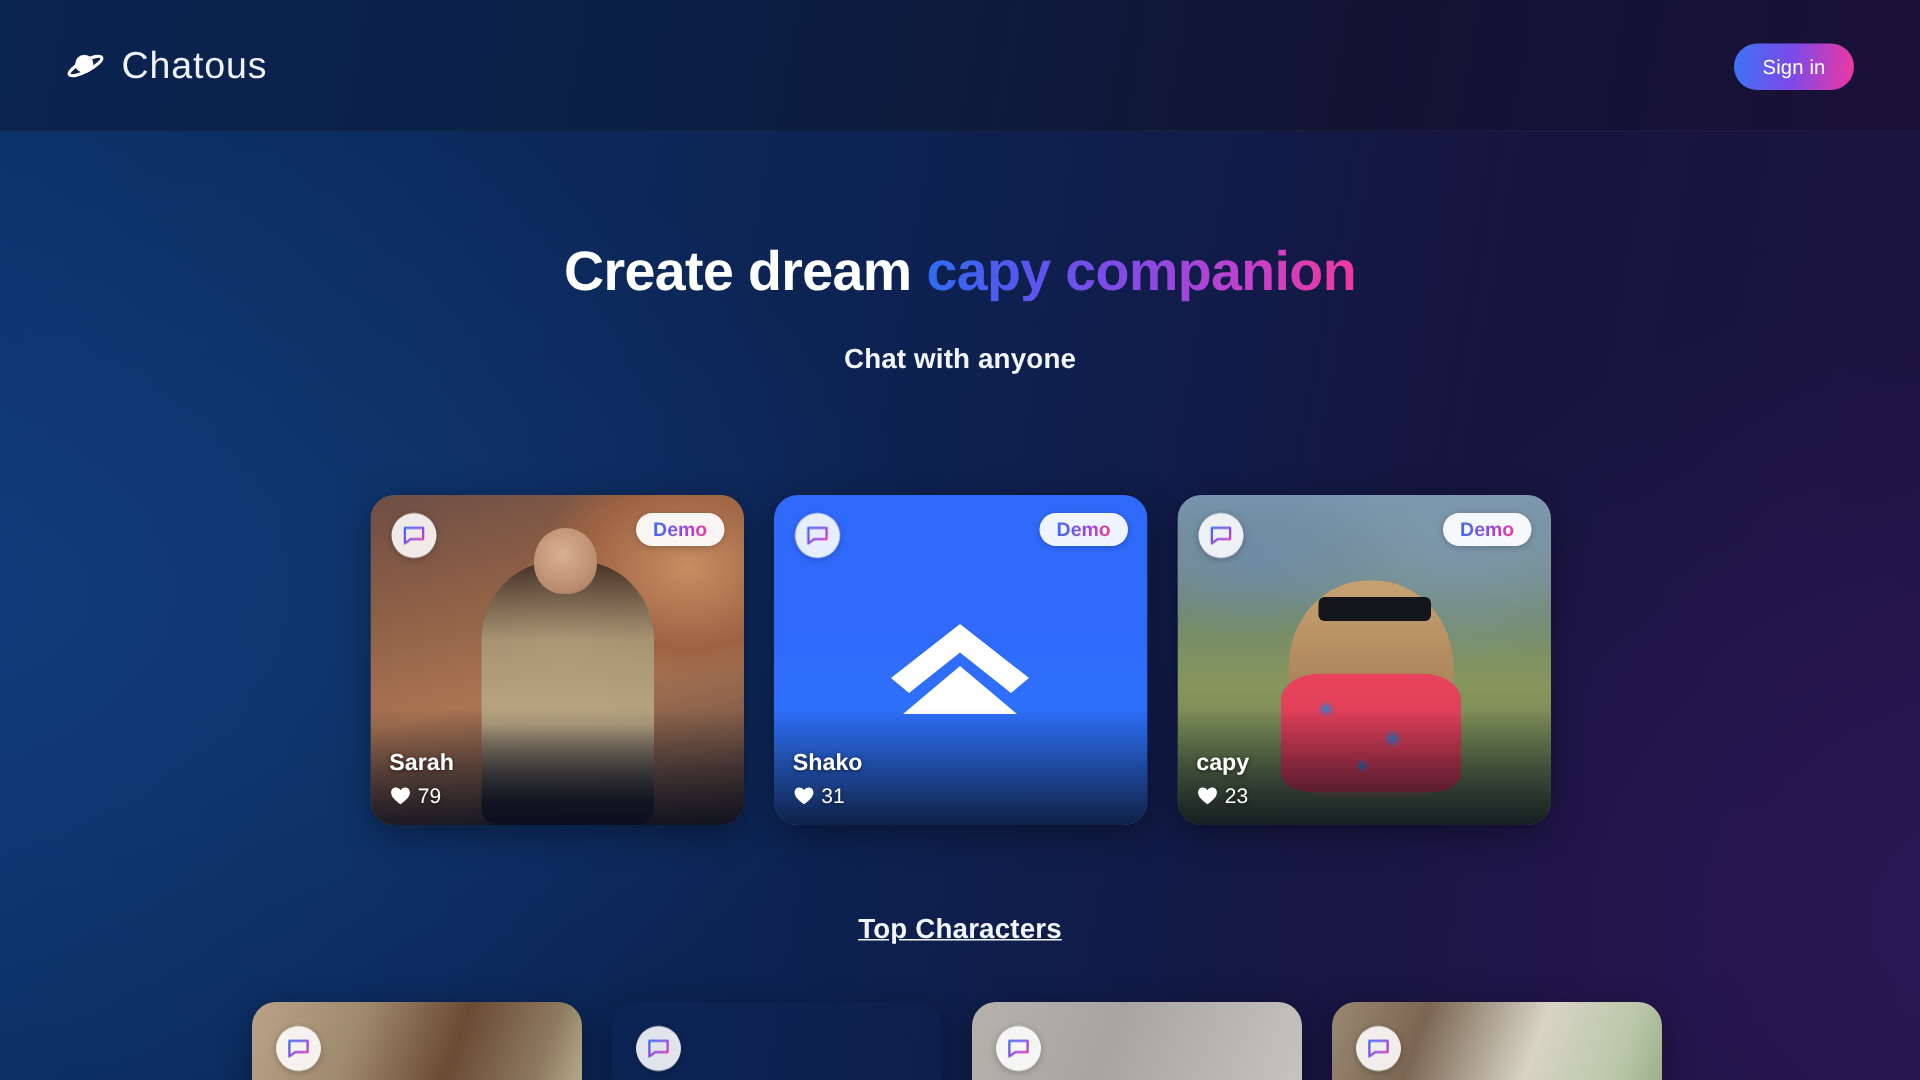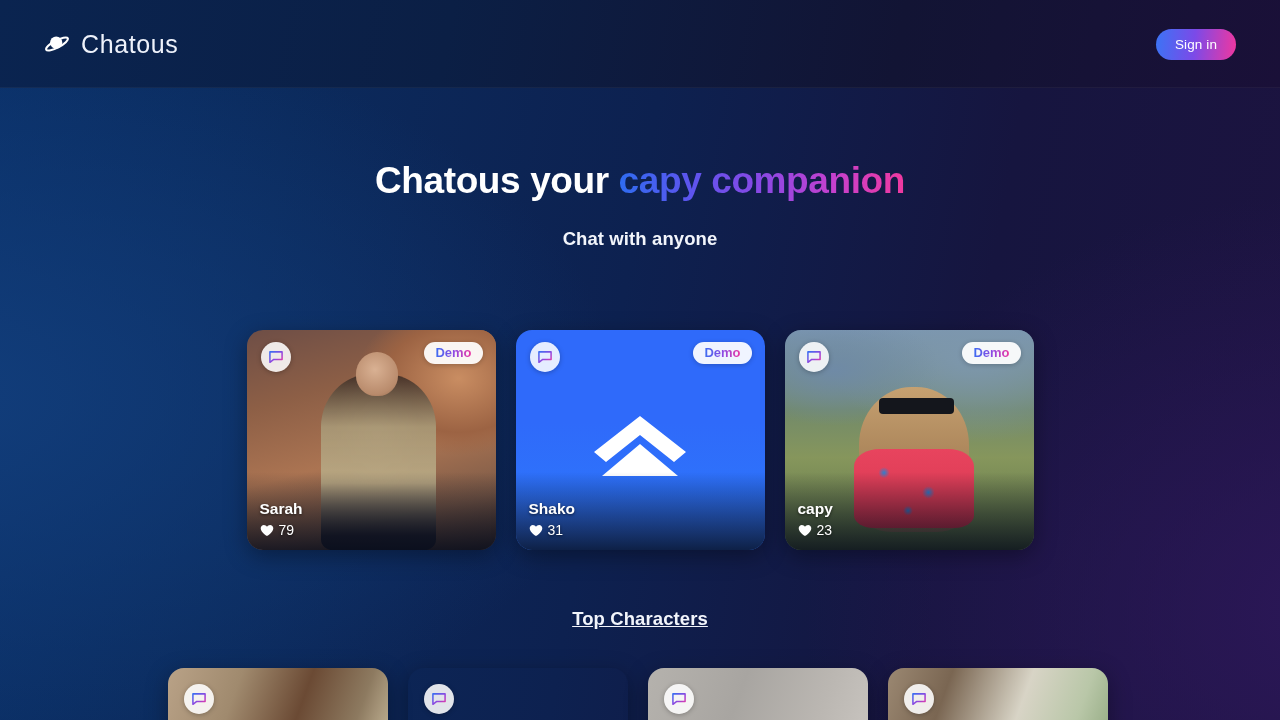--- a/index.html
+++ b/index.html
@@ -242,21 +242,21 @@
     </span>
     <span class="brand-name">Chatous</span>
   </div>
 
 
   <button class="signin">Sign in</button>
 </div>
 
 <div class="hero">
   <h1 class="hero-title">
-    <span>Chatous your </span><span class="grad-text">capy companion</span>
+    <span>Create dream </span><span class="grad-text">capy companion</span>
   </h1>
   <div class="hero-sub">Chat with anyone</div>
 </div>
 
 <div class="featured-row">
 
   <div class="card">
     <div class="art art-sarah">
       <div class="figure"></div>
         <div class="head"></div>

